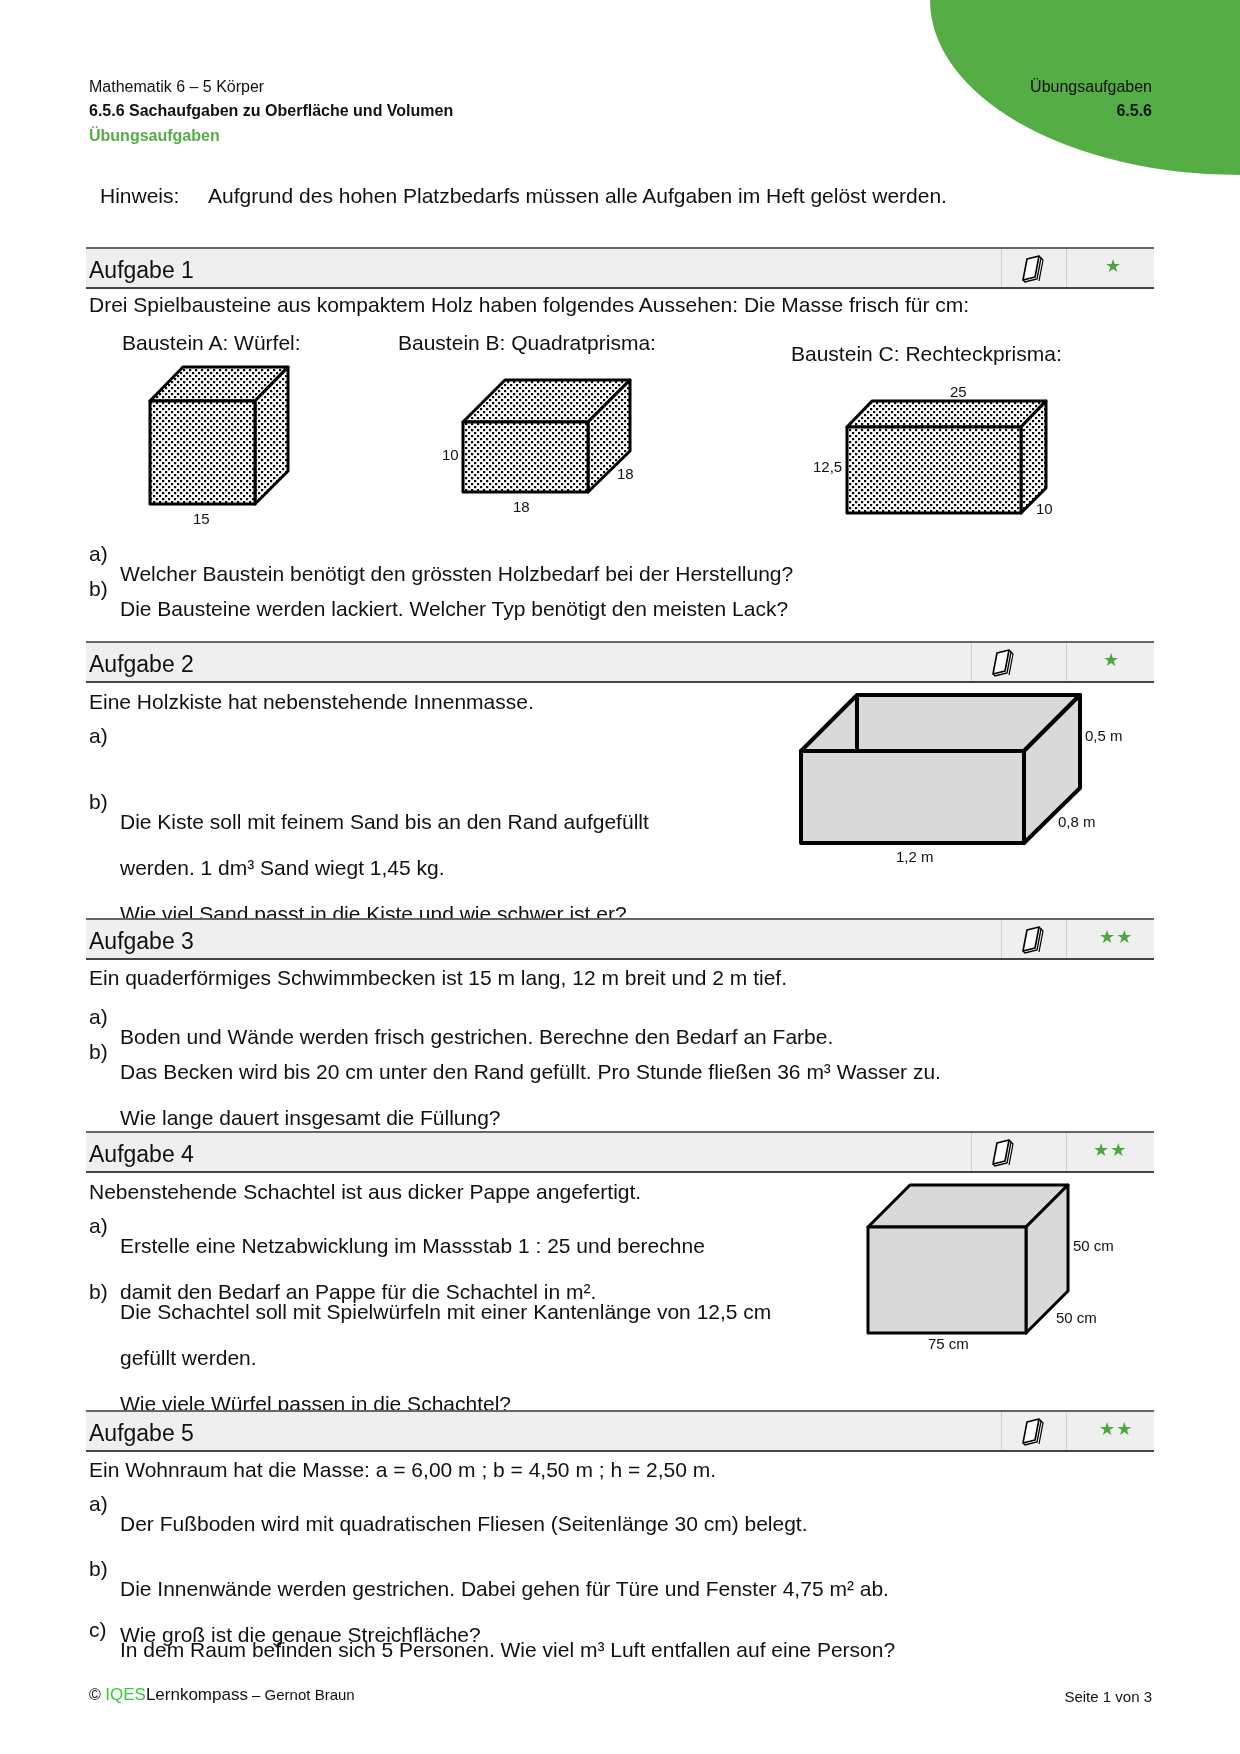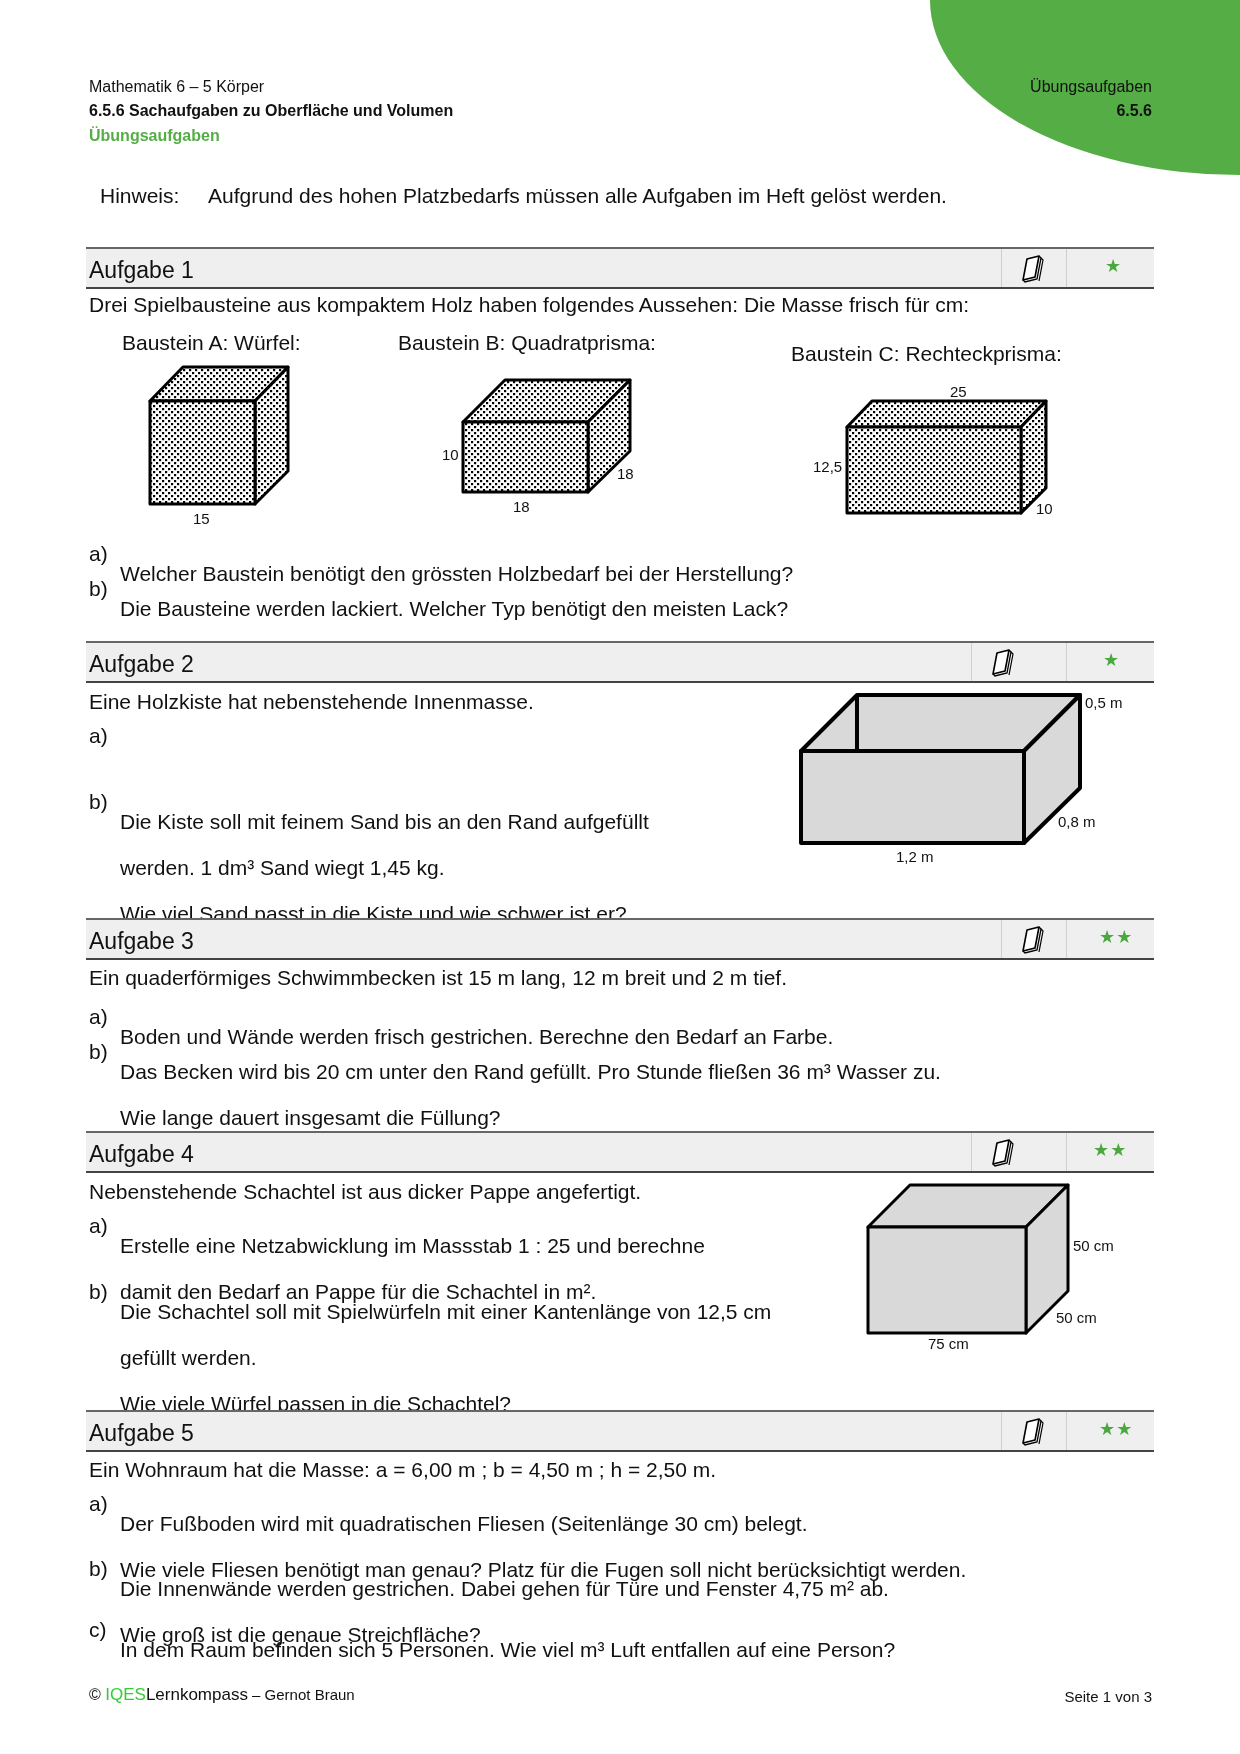--- a/index.html
+++ b/index.html
@@ -134,21 +134,21 @@
   <div class="body">Wie viel Sand passt in die Kiste und wie schwer ist er?</div>
 </div>
 <svg class="abs" style="left:0;top:0" width="1240" height="900">
   <g stroke="#000" stroke-width="4" fill="#d9d9d9" stroke-linejoin="round">
     <polygon points="801,751 857,695 1080,695 1024,751"></polygon>
     <polygon points="1024,751 1080,695 1080,788 1024,843"></polygon>
     <rect x="801" y="751" width="223" height="92"></rect>
     <line x1="857" y1="695" x2="857" y2="751"></line>
   </g>
 </svg>
-<div class="lbl-sm" style="left:1085px;top:694px">0,5 m</div>
+<div class="lbl-sm" style="left:1085px;top:727px">0,5 m</div>
 <div class="lbl-sm" style="left:1058px;top:813px">0,8 m</div>
 <div class="lbl-sm" style="left:896px;top:848px">1,2 m</div>
 
 <div class="taskbar" style="top:918px">
   <span class="title">Aufgabe 3</span>
   <span class="sep" style="left:915px"></span>
   <span class="sep" style="left:980px"></span>
   <svg class="book" style="left:933px">
       <use href="#book"></use>
     </svg>
@@ -203,21 +203,20 @@
   <span class="sep" style="left:980px"></span>
   <svg class="book" style="left:933px">
       <use href="#book"></use>
     </svg>
   <span class="stars" style="left:1013px">★★</span>
 </div>
 <div class="txt" style="left:89px;top:1457px">Ein Wohnraum hat die Masse:  a = 6,00 m ; b = 4,50 m ; h = 2,50 m.</div>
 <div class="item" style="left:89px;top:1491px;width:1060px">
   <span class="lt">a)</span>
   <div class="body">Der Fußboden wird mit quadratischen Fliesen (Seitenlänge 30 cm) belegt.</div>
-  <div class="body">Wie viele Fliesen benötigt man genau? Platz für die Fugen soll nicht berücksichtigt werden.</div>
 </div>
 <div class="item" style="left:89px;top:1556px;width:1060px">
   <span class="lt">b)</span>
   <div class="body">Die Innenwände werden gestrichen. Dabei gehen für Türe und Fenster 4,75 m² ab.</div>
   <div class="body">Wie groß ist die genaue Streichfläche?</div>
 </div>
 <div class="item" style="left:89px;top:1617px;width:1060px">
   <span class="lt">c)</span>
   <div class="body">In dem Raum befinden sich 5 Personen. Wie viel m³ Luft entfallen auf eine Person?</div>
 </div>

